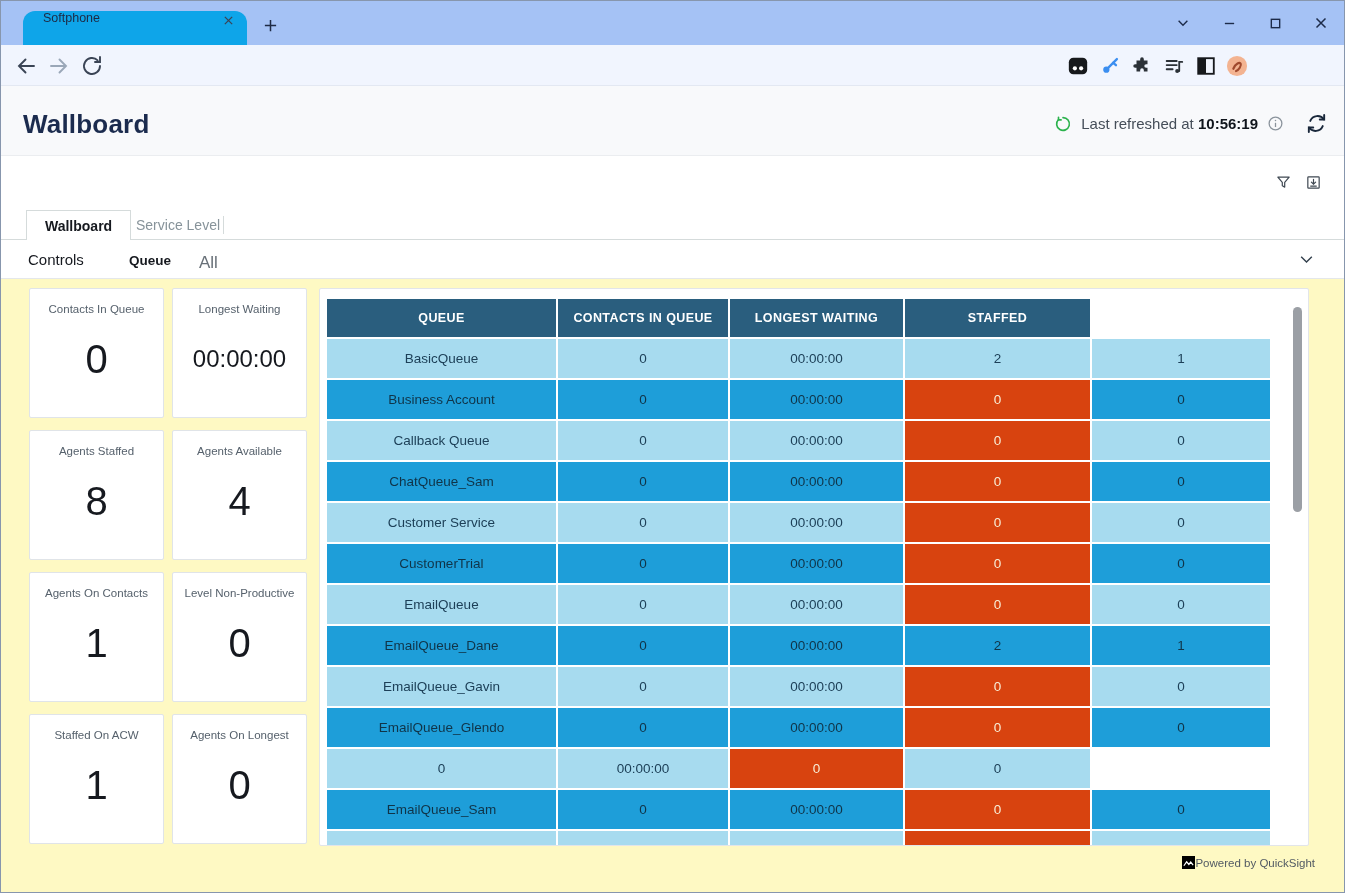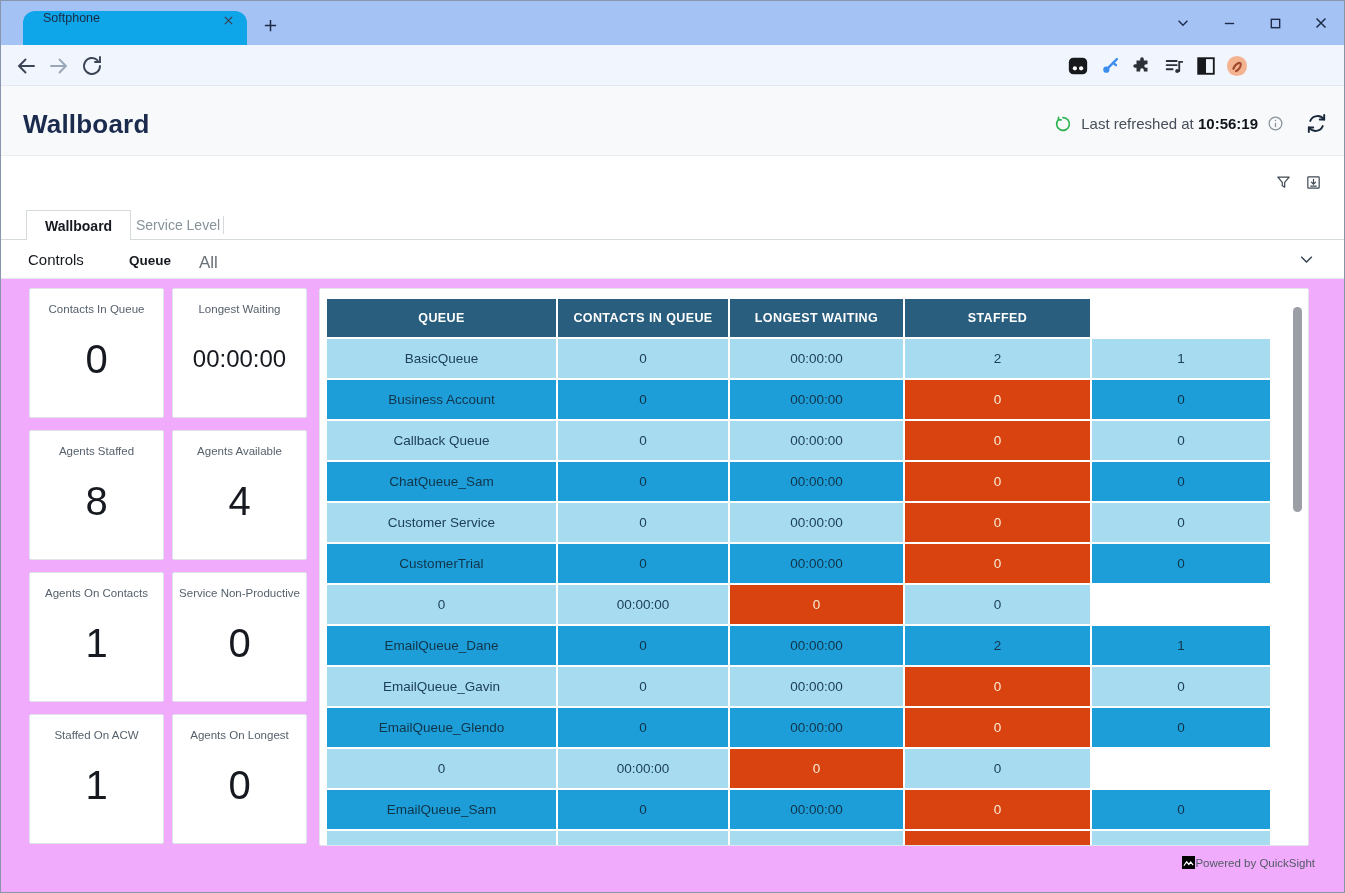--- a/index.html
+++ b/index.html
@@ -50,21 +50,21 @@
   .sheet-tab.active { left:25px; background:#fff; border:1px solid #d5dbdb; border-bottom:none; font-weight:bold; color:#16191f; z-index:2; }
   .sheet-tab.inactive { left:117px; color:#87939a; }
   .tab-divider { position:absolute; left:222px; bottom:6px; width:1px; height:18px; background:#d5dbdb; }
   .controls-row { position:absolute; left:0; right:0; top:84px; height:39px; border-bottom:1px solid #e4e7ea;padding-left:28px; }
   .controls-label { position:absolute; left:27px; top:11px; font-size:15px; color:#16191f; }
   .filter-name { position:absolute; left:128px; top:13px; font-size:13.5px; font-weight:bold; color:#16191f; }
   .filter-value { position:absolute; left:173px; top:13px; font-size:17px; color:#687078;margin-left:25px; }
   .controls-chevron { position:absolute; right:29px; top:11px; width:17px; height:17px; color:#33404d; }
 
   
-  .main { position:absolute; left:0; top:278px; right:0; bottom:0; background:#f0abfc; }
+  .main { position:absolute; left:0; top:278px; right:0; bottom:0; background:#fef9c3; }
 
   .kpi-grid { position:absolute; left:28px; top:9px; width:278px; display:grid; grid-template-columns:135px 135px; grid-auto-rows:130px; gap:12px 8px; }
   .kpi-card { background:#ffffff; border:1px solid #e0e4e8; border-radius:2px; display:flex; flex-direction:column; align-items:center; padding-top:14px; }
   .kpi-label { font-size:11.5px; color:#56616c; white-space:nowrap; }
   .kpi-value { flex:1; display:flex; align-items:center; font-size:40px; color:#16191f; padding-bottom:14px; }
   .kpi-value.time { font-size:24px; }
 
   .table-panel { position:absolute; left:318px; top:9px; width:990px; height:558px; background:#ffffff; border:1px solid #e2e5e9; border-radius:2px; overflow:hidden; }
   .qtable { position:absolute; left:7px; top:10px; width:945px; }
   .trow { display:grid; grid-template-columns:229px 170px 173px 185px 178px; gap:2px; margin-bottom:2px; }
@@ -298,21 +298,21 @@
         </div>
         <div class="kpi-card">
           <div class="kpi-label">Agents Available</div>
           <div class="kpi-value">4</div>
         </div>
         <div class="kpi-card">
           <div class="kpi-label">Agents On Contacts</div>
           <div class="kpi-value">1</div>
         </div>
         <div class="kpi-card">
-          <div class="kpi-label">Service Non-Productive</div>
+          <div class="kpi-label">Level Non-Productive</div>
           <div class="kpi-value">0</div>
         </div>
         <div class="kpi-card">
           <div class="kpi-label">Staffed On ACW</div>
           <div class="kpi-value">1</div>
         </div>
         <div class="kpi-card">
           <div class="kpi-label">Agents On Longest</div>
           <div class="kpi-value">0</div>
         </div>
@@ -363,20 +363,21 @@
               <div class="tcell">0</div>
             </div>
             <div class="trow dark">
               <div class="tcell">CustomerTrial</div>
               <div class="tcell">0</div>
               <div class="tcell">00:00:00</div>
               <div class="tcell alert">0</div>
               <div class="tcell">0</div>
             </div>
             <div class="trow light">
+              <div class="tcell">EmailQueue</div>
               <div class="tcell">0</div>
               <div class="tcell">00:00:00</div>
               <div class="tcell alert">0</div>
               <div class="tcell">0</div>
             </div>
             <div class="trow dark">
               <div class="tcell">EmailQueue_Dane</div>
               <div class="tcell">0</div>
               <div class="tcell">00:00:00</div>
               <div class="tcell">2</div>

